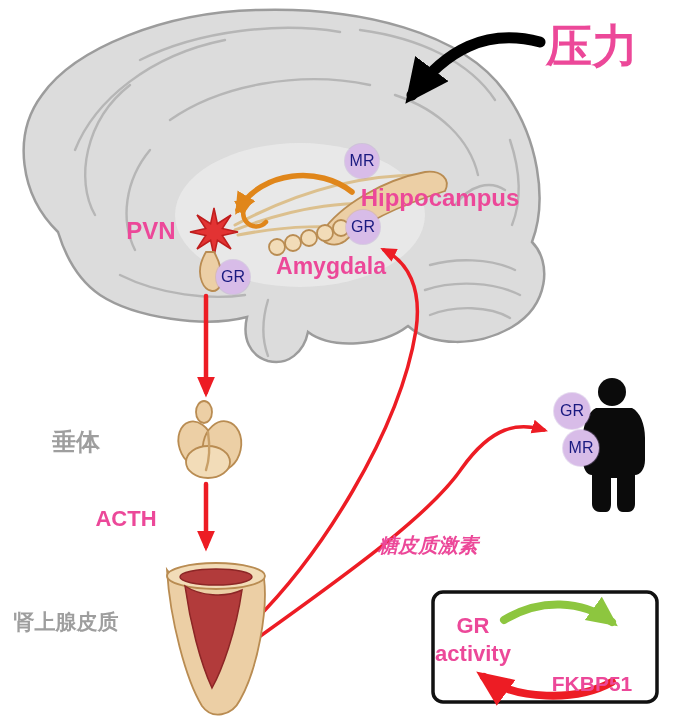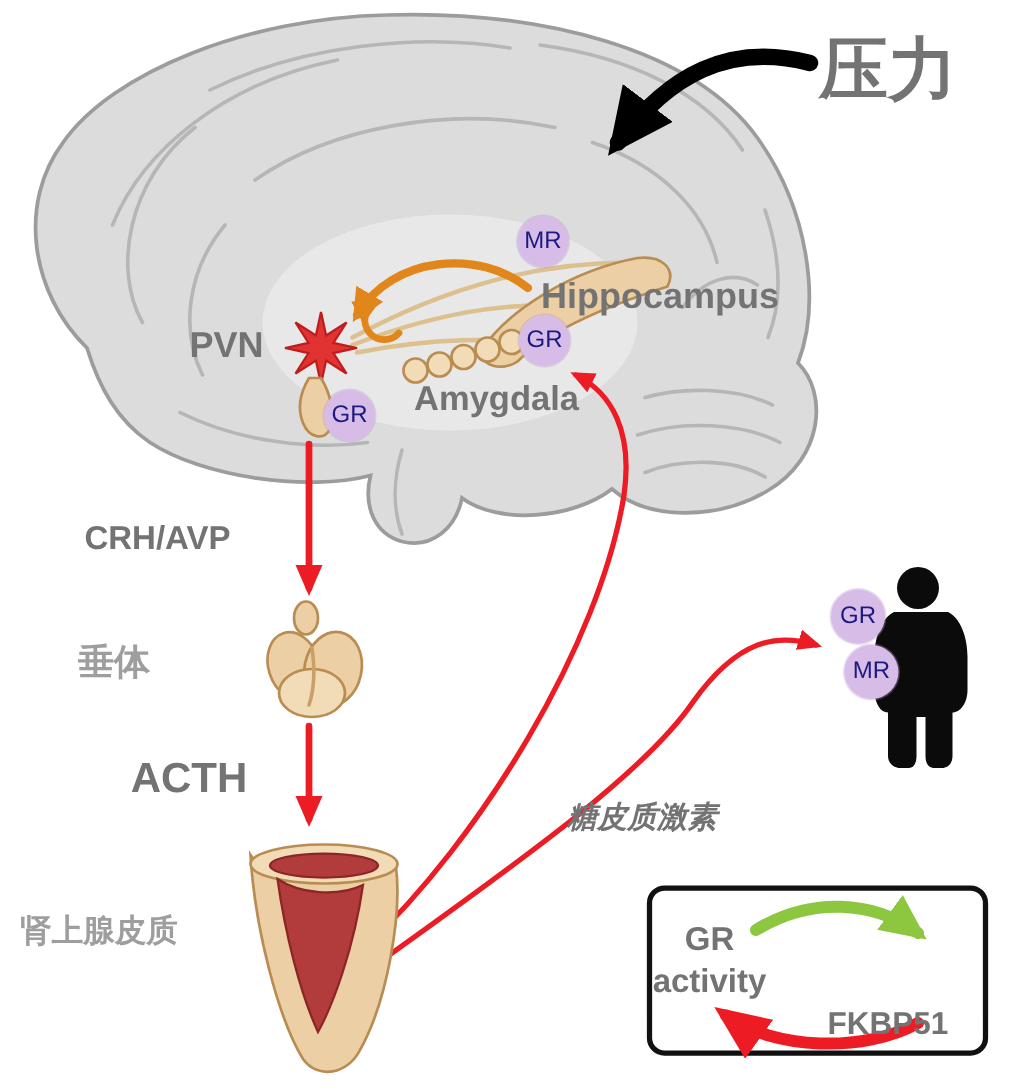--- a/index.html
+++ b/index.html
@@ -4,21 +4,21 @@
 <style>
   html,body { margin:0; padding:0; background:#fff; }
   .page {
     position:relative; width:686px; height:727px; background:#ffffff;
     font-family:"Liberation Sans", sans-serif; overflow:hidden;
   }
   svg.layer { position:absolute; left:0; top:0; }
 
   .label {
     position:absolute; transform:translate(-50%,-50%);
-    font-weight:700; color:#737373; white-space:nowrap; line-height:1;
+    font-weight:700; color:#ec4899; white-space:nowrap; line-height:1;
   }
   .label.gray { color: var(--gray-label, #9e9e9e); }
   .label.normal { font-weight:700; }
 
   .receptor {
     position:absolute; transform:translate(-50%,-50%);
     border-radius:50%;
     background: var(--receptor-circle, #d8bce8);
     color: var(--receptor-text, #1a1a80);
     font-weight:400;
@@ -191,25 +191,24 @@
   </svg>
 
   <div class="label" style="left:592px; top:46px; font-size:46px;">压力</div>
 
   <div class="label" style="left:151px; top:231px; font-size:24px;">PVN</div>
 
   <div class="label" style="left:440px; top:198px; font-size:24px;">Hippocampus</div>
 
   <div class="label" style="left:331px; top:266px; font-size:23px;">Amygdala</div>
 
-  <div class="label" style="left:105px; top:359px; font-size:22px;">CRH/AVP</div>
 
   <div class="label gray" style="left:76px; top:442px; font-size:24px;">垂体</div>
 
-  <div class="label" style="left:126px; top:519px; font-size:28px;">ACTH</div>
+  <div class="label" style="left:126px; top:519px; font-size:22px;">ACTH</div>
 
   <div class="label gray" style="left:66px; top:621px; font-size:21px;">肾上腺皮质</div>
 
   <div class="label normal" style="left:428px; top:545px; font-size:20px;font-style:italic;">糖皮质激素</div>
 
   <div class="receptor" style="left:362px; top:161px; width:34px; height:34px; font-size:16px;">MR</div>
   <div class="receptor" style="left:363px; top:227px; width:34px; height:34px; font-size:16px;">GR</div>
   <div class="receptor" style="left:233px; top:277px; width:34px; height:34px; font-size:16px;">GR</div>
   <div class="receptor" style="left:572px; top:411px; width:36px; height:36px; font-size:16px;">GR</div>
   <div class="receptor" style="left:581px; top:448px; width:36px; height:36px; font-size:16px;">MR</div>

